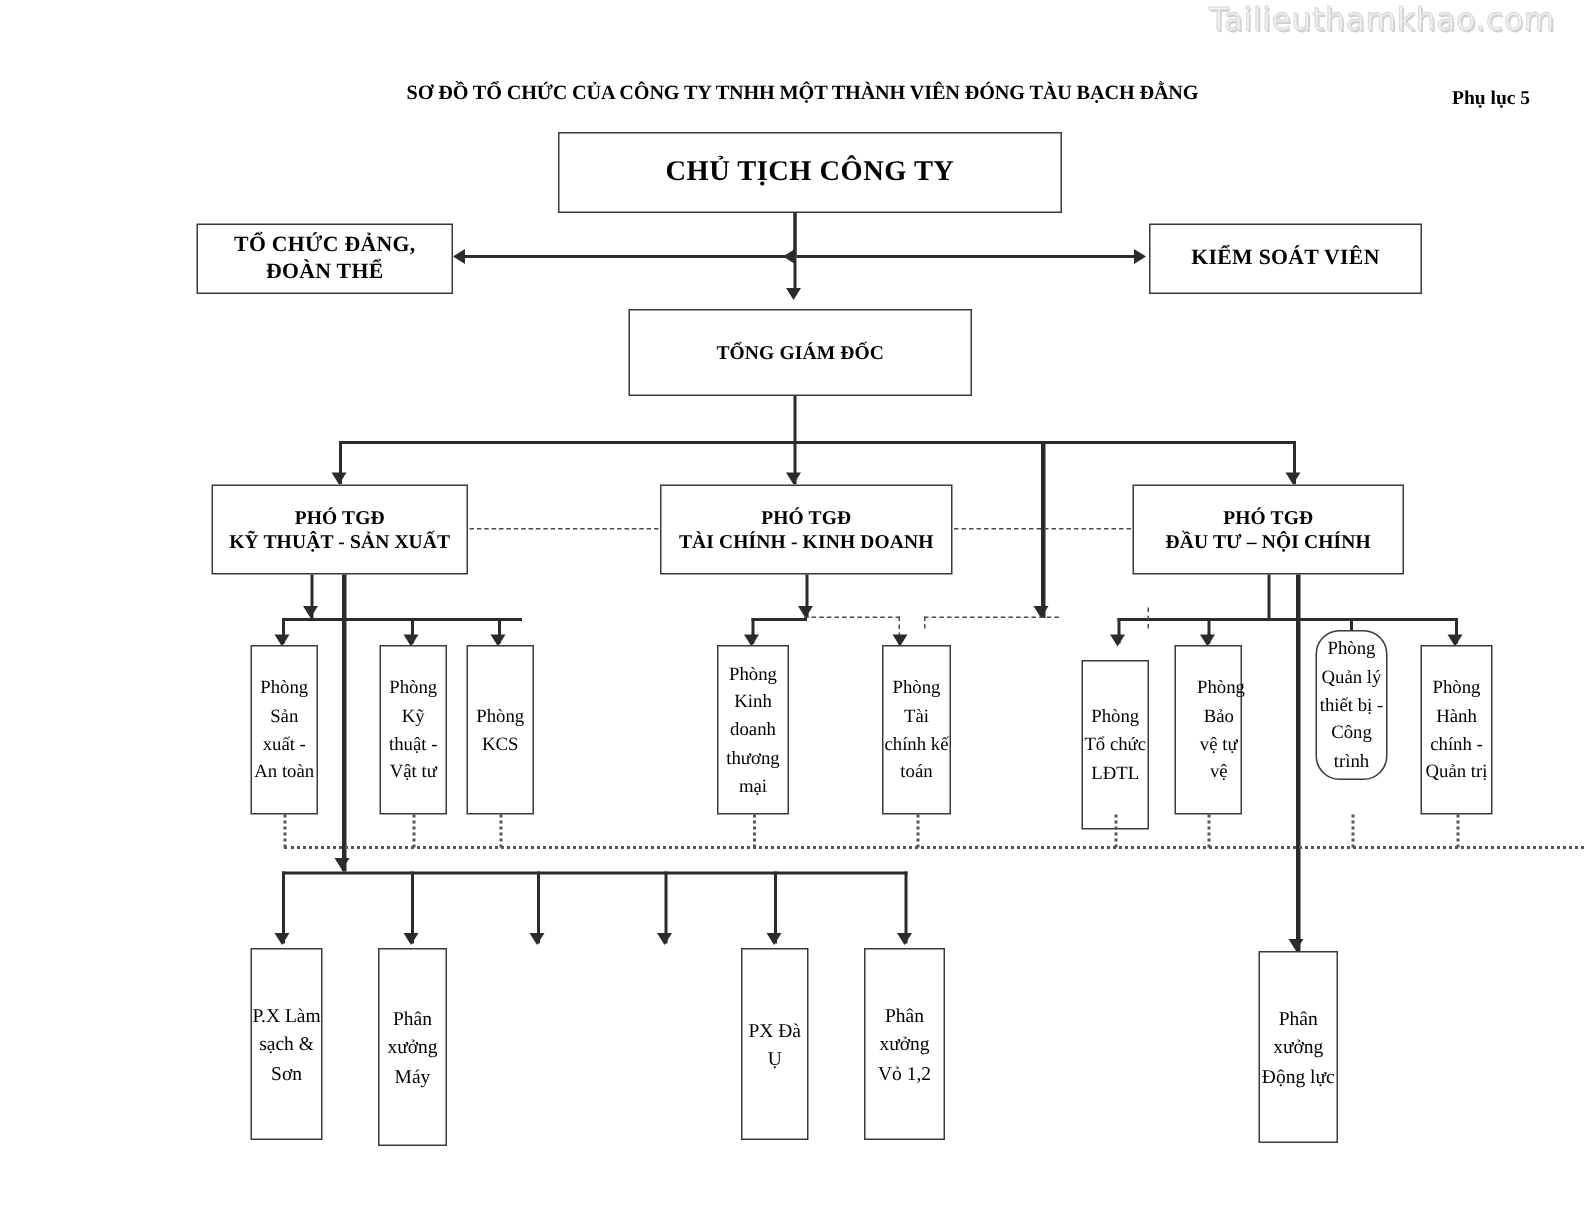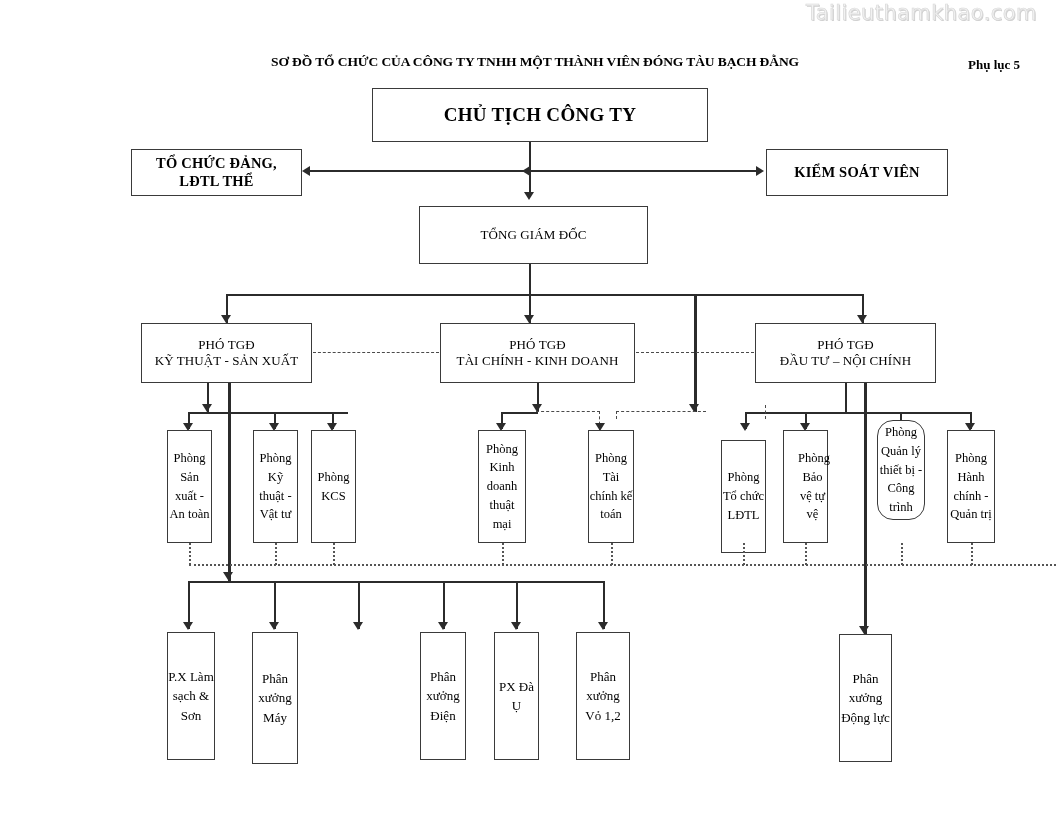--- a/index.html
+++ b/index.html
@@ -66,21 +66,21 @@
     display: flex;
     align-items: center;
     justify-content: center;
     text-align: center;
     line-height: 1.22;
   }
   .box .lbl { display: block; width: 100%; }
 
   .box.lvl1 { font-size: 19px; font-weight: bold; letter-spacing: 0.3px; }
   .box.lvl2 { font-size: 14.5px; font-weight: bold; letter-spacing: 0.2px; }
-  .box.lvl3 { font-size: 13px;  font-weight: normal; letter-spacing: 0.1px; }
+  .box.lvl3 { font-size: 13px;  font-weight: bold; letter-spacing: 0.1px; }
   .box.dept { font-size: 12.5px; font-weight: normal; letter-spacing: 0; }
   .box.shop { font-size: 13px;  font-weight: normal; letter-spacing: 0; }
 
   .box.dept .lbl, .box.shop .lbl { line-height: 1.5; }
 
   
   .ln {
     position: absolute;
     background: #2b2b2b;
   }
@@ -147,21 +147,21 @@
     <span class="lbl">CHỦ TỊCH CÔNG TY</span>
   </div>
 
   <div class="ln v" style="left:529px; top:142px; height:55px;"></div>
   <div class="arr down" style="left:524px; top:192px;"></div>
   <div class="ln v" style="left:529px; top:142px; height:28px;"></div>
 
   <div class="box lvl2" style="left:131px; top:149px; width:171px; height:47px;">
     <span class="lbl">
       <span>TỔ CHỨC ĐẢNG,</span><br>
-      <span>LĐTL THỂ</span>
+      <span>ĐOÀN THỂ</span>
     </span>
   </div>
 
   <div class="box lvl2" style="left:766px; top:149px; width:182px; height:47px;">
     <span class="lbl">KIỂM SOÁT VIÊN</span>
   </div>
 
   <div class="ln h" style="left:310px; top:170px; width:218px;"></div>
   <div class="arr left" style="left:302px; top:166px;"></div>
 
@@ -269,21 +269,21 @@
 
   <div class="box dept" style="left:253px; top:430px; width:45px; height:113px;">
     <span class="lbl">Phòng Kỹ thuật - Vật tư</span>
   </div>
 
   <div class="box dept" style="left:311px; top:430px; width:45px; height:113px;">
     <span class="lbl">Phòng KCS</span>
   </div>
 
   <div class="box dept" style="left:478px; top:430px; width:48px; height:113px;">
-    <span class="lbl">Phòng Kinh doanh thuật mại</span>
+    <span class="lbl">Phòng Kinh doanh thương mại</span>
   </div>
 
   <div class="box dept" style="left:588px; top:430px; width:46px; height:113px;">
     <span class="lbl">Phòng Tài chính kế toán</span>
   </div>
 
   <div class="box dept" style="left:721px; top:440px; width:45px; height:113px;">
     <span class="lbl">Phòng Tổ chức LĐTL</span>
   </div>
 
@@ -333,23 +333,20 @@
 
   <div class="box shop" style="left:167px; top:632px; width:48px; height:128px;">
     <span class="lbl">P.X Làm sạch &amp; Sơn</span>
   </div>
 
   <div class="box shop" style="left:252px; top:632px; width:46px; height:132px;">
     <span class="lbl">Phân xưởng Máy</span>
   </div>
 
 
-  <div class="box shop" style="left:420px; top:632px; width:46px; height:128px;">
-    <span class="lbl">Phân xưởng Điện</span>
-  </div>
 
   <div class="box shop" style="left:494px; top:632px; width:45px; height:128px;">
     <span class="lbl">PX Đà Ụ</span>
   </div>
 
   <div class="box shop" style="left:576px; top:632px; width:54px; height:128px;">
     <span class="lbl">Phân xưởng Vỏ 1,2</span>
   </div>
 
   <div class="box shop" style="left:839px; top:634px; width:53px; height:128px;">

